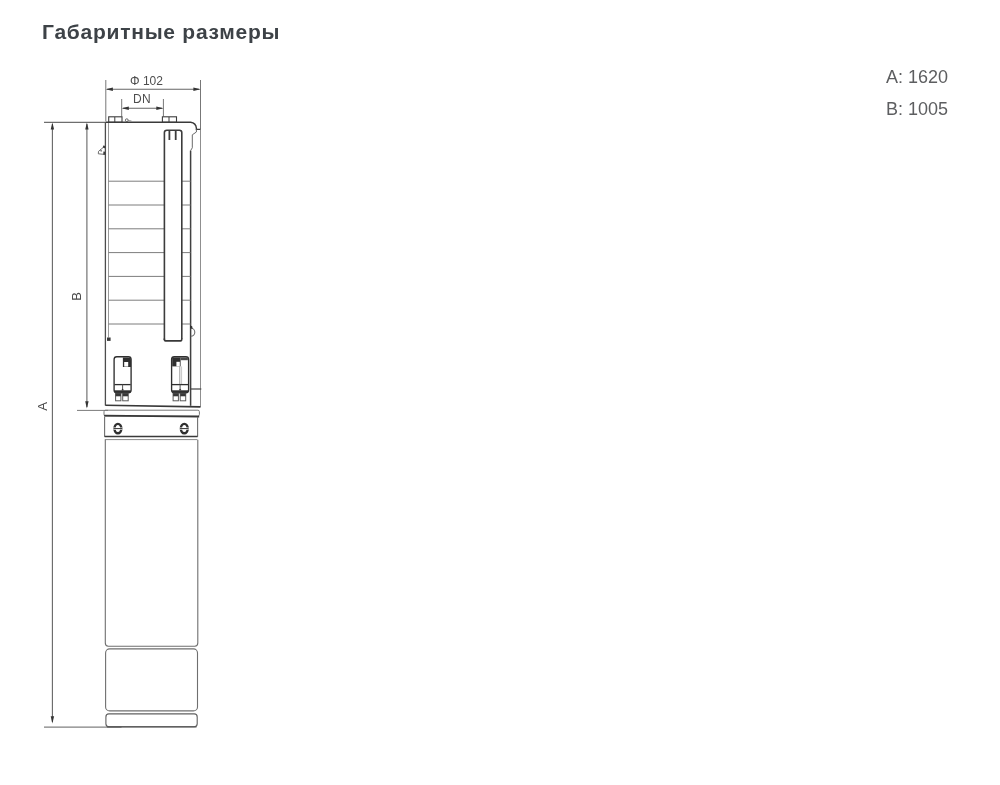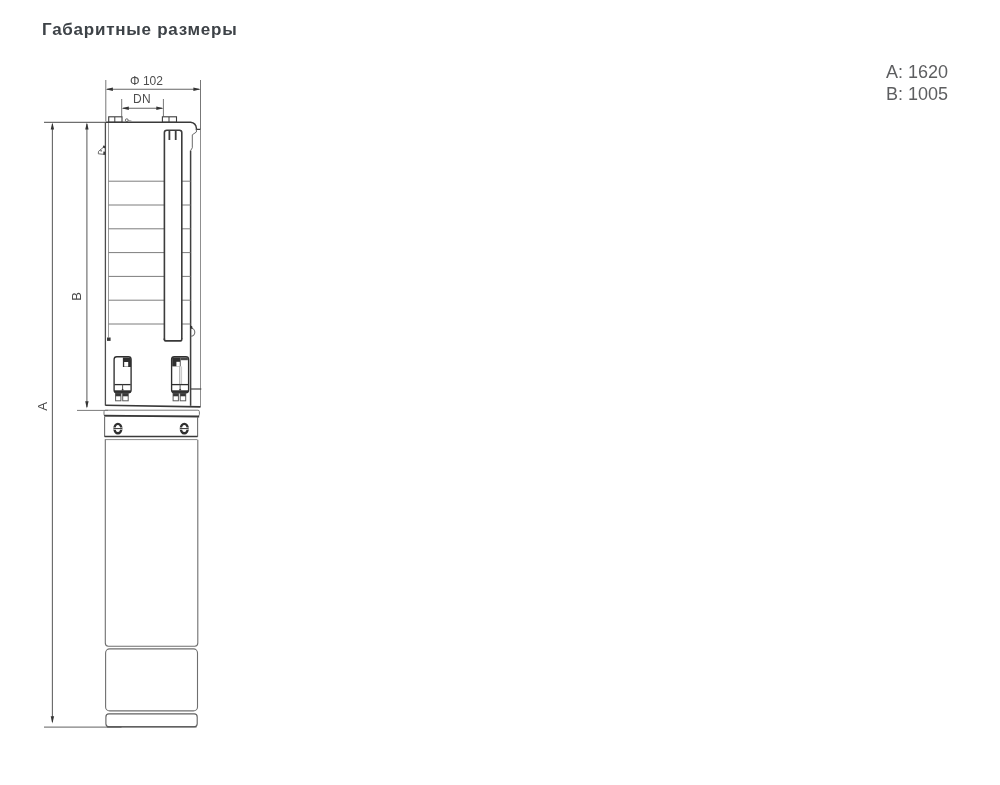--- a/index.html
+++ b/index.html
@@ -1,18 +1,18 @@
 <!DOCTYPE html>
 <html><head>
 <meta charset="utf-8">
 <style>
   html,body{margin:0;padding:0;background:#ffffff;width:1000px;height:785px;overflow:hidden;}
   body{font-family:"Liberation Sans", sans-serif;position:relative;}
-  .title{position:absolute;left:42px;top:20px;font-size:17px;font-weight:bold;color:#3d4247;letter-spacing:0.75px;}
-  .vals{position:absolute;left:886px;top:61px;font-size:18px;color:#5d5e60;line-height:22px;}
+  .title{position:absolute;left:42px;top:20px;font-size:21px;font-weight:bold;color:#3d4247;letter-spacing:0.75px;}
+  .vals{position:absolute;left:886px;top:61px;font-size:18px;color:#5d5e60;line-height:32px;}
   svg{position:absolute;left:0;top:0;}
 </style>
 </head>
 <body>
 <div class="title">Габаритные размеры</div>
 <div class="vals">A: 1620<br>B: 1005</div>
 <svg width="260" height="785" viewBox="0 0 260 785" fill="none" xmlns="http://www.w3.org/2000/svg">
 
   <line x1="44" y1="122.3" x2="106" y2="122.3" stroke="#6e6e6e" stroke-width="1.2"></line>
 

